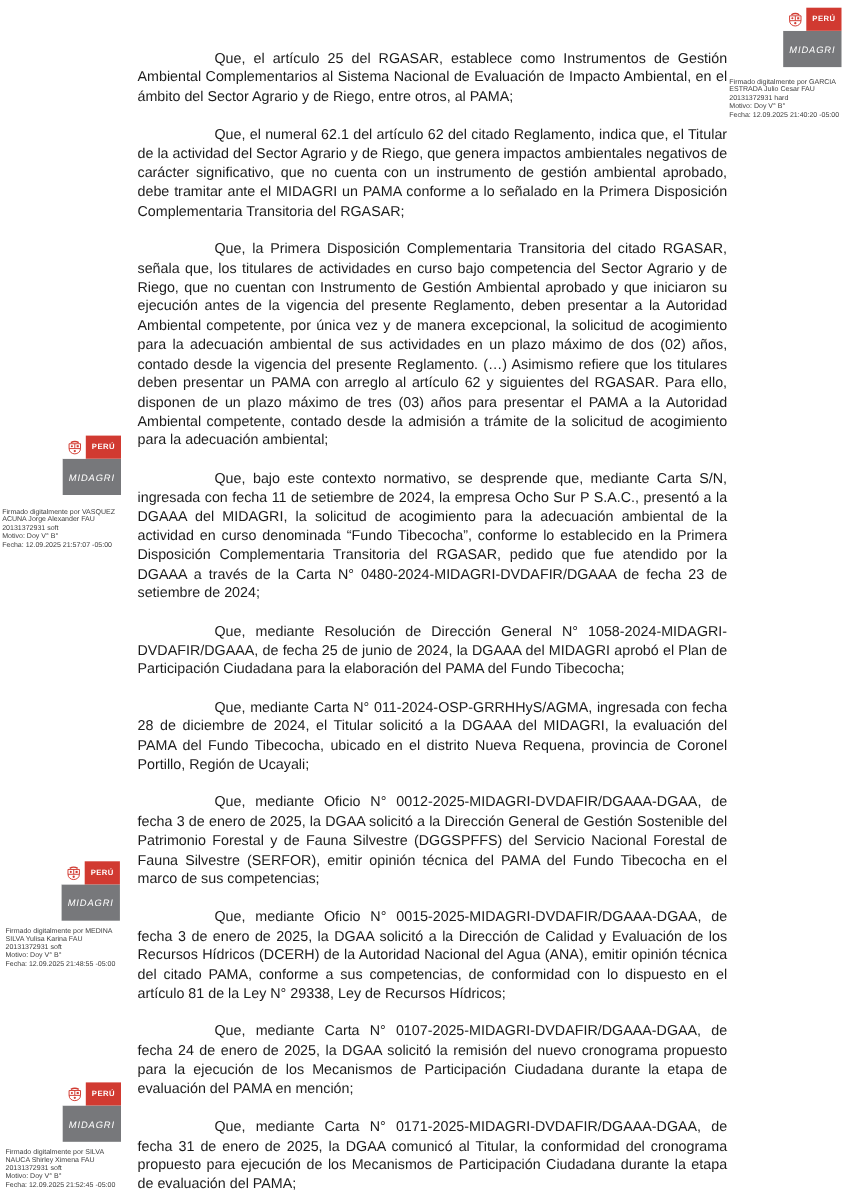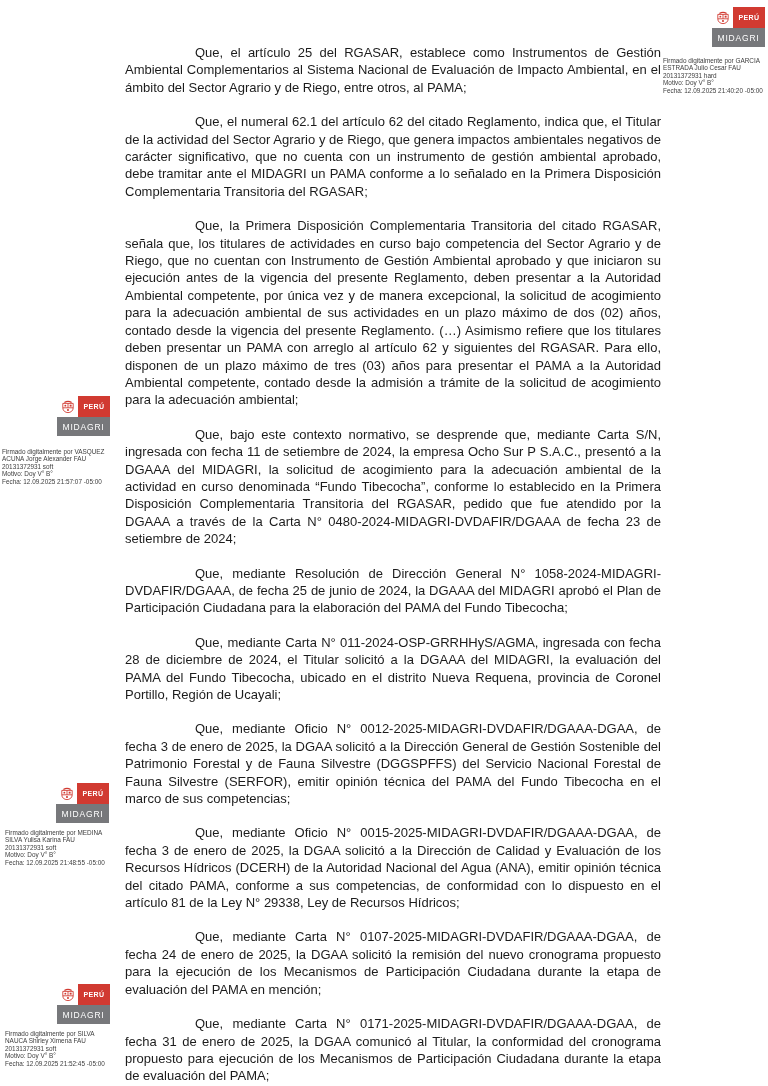--- a/index.html
+++ b/index.html
@@ -34,23 +34,23 @@
   .emblem-box{
     width:21px;background:#fff;
     display:flex;align-items:center;justify-content:center;
   }
   .peru-box{
     flex:1;background:var(--brand-red);color:#fff;
     display:flex;align-items:center;justify-content:center;
     font-size:7px;font-weight:bold;letter-spacing:.4px;
   }
   .midagri-box{
-    height:19px;background:var(--brand-gray);color:#fff;
+    height:33px;background:var(--brand-gray);color:#fff;
     display:flex;align-items:center;justify-content:center;
-    font-size:8.5px;letter-spacing:.8px;
+    font-size:8.5px;letter-spacing:.8px;font-style:italic;
   }
   .sig-text{
     font-size:6.4px;line-height:7.4px;
     color:var(--sig-color);white-space:nowrap;
   }
   #stamp-tr{left:663px;top:7px;width:105px;}
   #stamp-tr .gob-logo{margin-left:49px;}
   #stamp-tr .sig-text{margin-top:10px;}
 
   #stamp-l1{left:2px;top:396px;width:107px;}

